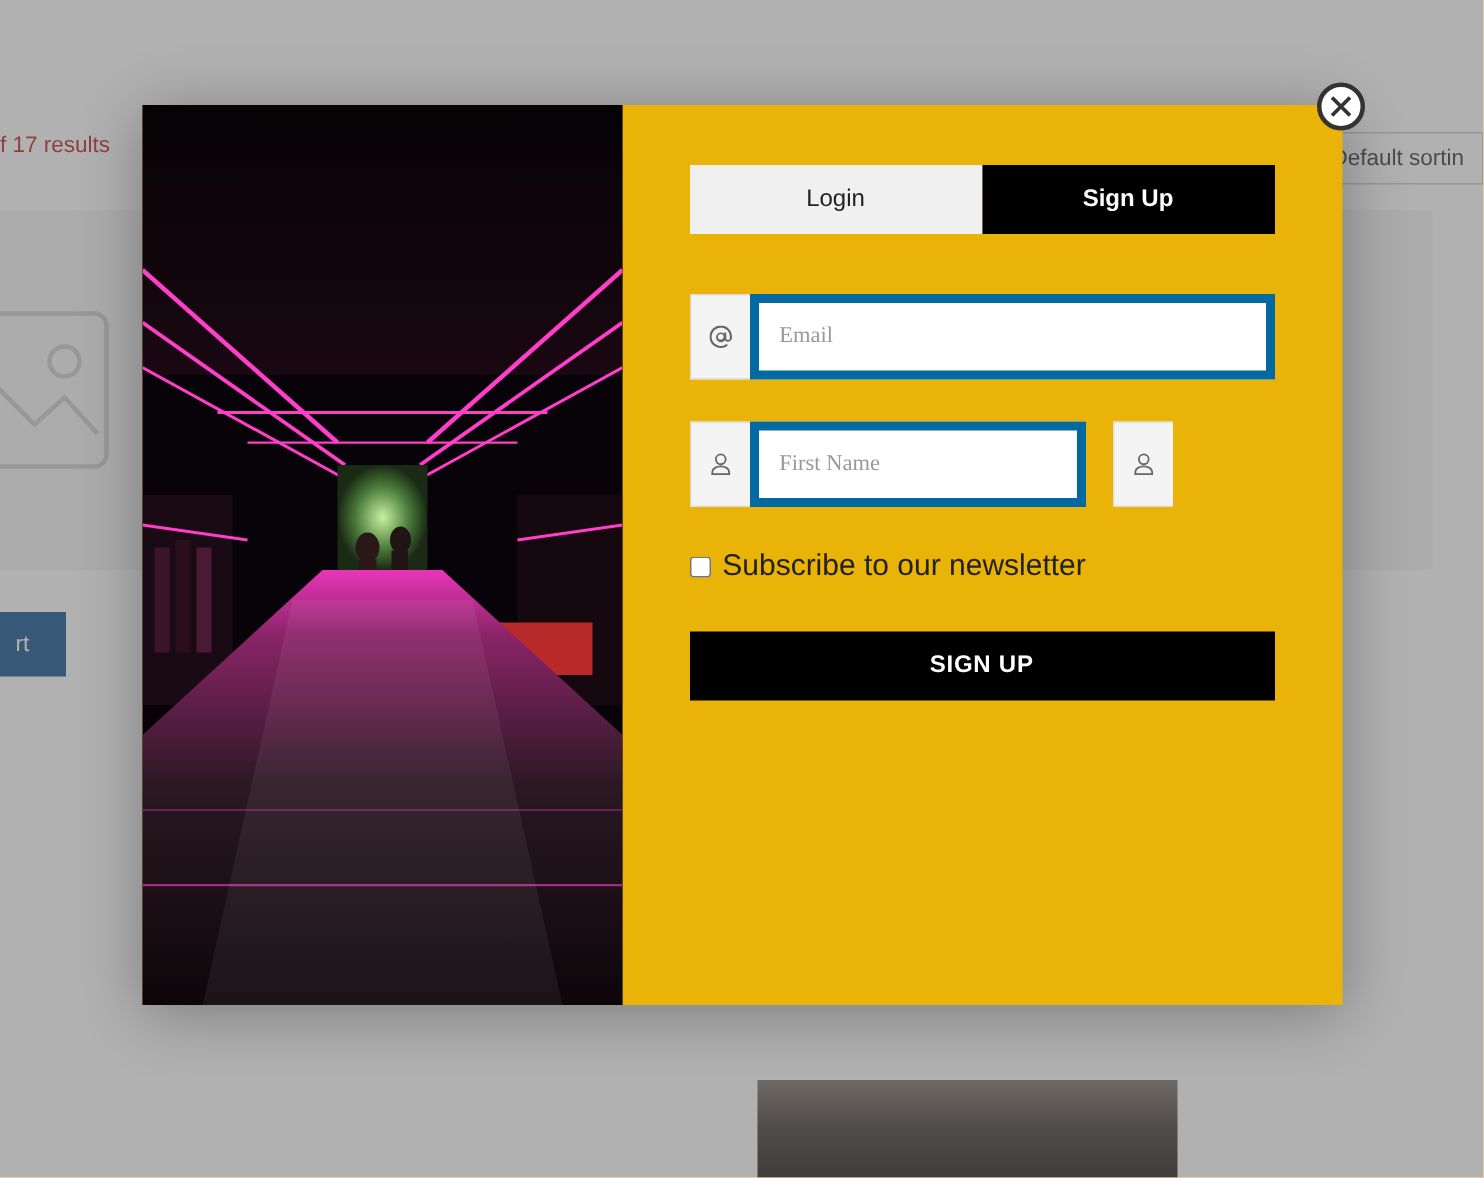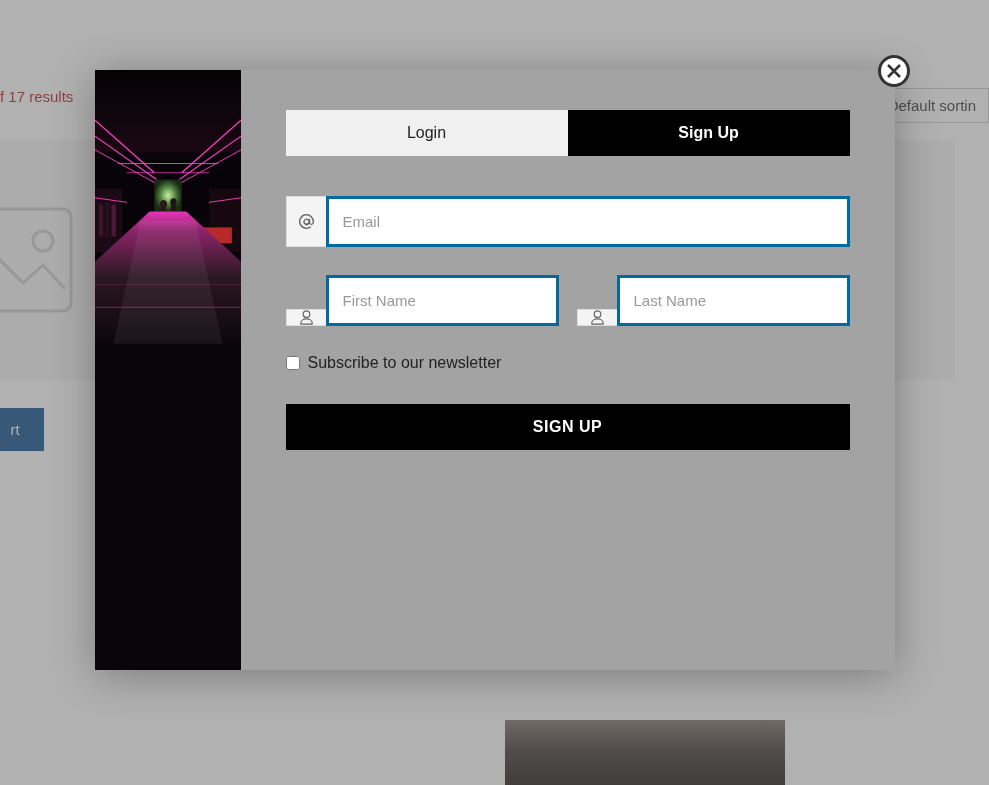--- a/index.html
+++ b/index.html
@@ -19,46 +19,46 @@
 
 .sale-badge { position: absolute; top: 580px; width: 48px; height: 48px; border-radius: 50%; background: #0b4f8a; color: #fff; display: flex; align-items: center; justify-content: center; font-size: 13px; font-weight: 600; }
 .sale-left { left: 140px; }
 .sale-right { left: 755px; }
 
 .model-img { position: absolute; left: 505px; top: 720px; width: 280px; height: 65px; background: linear-gradient(180deg, #7d7068 0%, #3a332e 50%, #1c1916 100%); }
 
 
 .overlay { position: absolute; inset: 0; background: rgba(100,100,100,0.5); display: flex; align-items: flex-start; justify-content: center; padding-top: 70px; }
 
-.modal { width: 800px; background: #a3a3a3; display: flex; position: relative; box-shadow: 0 5px 40px rgba(0,0,0,0.3); }
+.modal { width: 800px; background: #eab308; display: flex; position: relative; box-shadow: 0 5px 40px rgba(0,0,0,0.3); }
 
 .close-btn { position: absolute; right: -15px; top: -15px; width: 32px; height: 32px; border-radius: 50%; background: #fff; border: 3px solid #333; display: flex; align-items: center; justify-content: center; cursor: pointer; z-index: 10; }
 .close-btn svg { width: 14px; height: 14px; }
 
 .modal-image { width: 320px; height: 600px; position: relative; overflow: hidden; background: #0a0508; }
 .store-scene { position: absolute; inset: 0; }
 
 .modal-form { flex: 1; padding: 40px 45px; }
 
 .tabs { display: flex; margin-bottom: 40px; }
 .tab { flex: 1; text-align: center; padding: 14px 0; font-size: 16px; cursor: pointer; border: none; font-family: inherit; }
 .tab-login { background: #f0f0f0; color: #222; }
 .tab-signup { background: #000; color: #fff; font-weight: 700; }
 
 .input-group { display: flex; margin-bottom: 28px; }
 .input-row { display: flex; gap: 18px; margin-bottom: 28px; }
-.input-row .input-group { flex: 1; margin-bottom: 0; align-items: flex-end; }
+.input-row .input-group { flex: 1; margin-bottom: 0; }
 .input-icon { width: 40px; border: 1px solid #ddd; border-right: none; background: #f4f4f4; display: flex; align-items: center; justify-content: center; }
 .input-icon svg { width: 15px; height: 15px; fill: #666; }
-.input-field { flex: 1; border: 3px solid #0369a1; padding: 14px 14px; font-size: 15px; font-family: Liberation Sans, sans-serif; color: #333; }
+.input-field { flex: 1; border: 6px solid #0369a1; padding: 14px 14px; font-size: 15px; font-family: Liberation Serif, serif; color: #333; }
 .input-field::placeholder { color: #999; }
 
 .checkbox-row { display: flex; align-items: center; margin-bottom: 14px; gap: 8px; }
 .checkbox-row input { width: 14px; height: 14px; }
-.checkbox-row label { font-size: 16px; color: #222; cursor: pointer; }
+.checkbox-row label { font-size: 20px; color: #222; cursor: pointer; }
 
 .signup-btn { width: 100%; background: #000; color: #fff; border: none; padding: 14px 0; font-size: 16px; font-weight: 700; letter-spacing: 0.5px; cursor: pointer; margin-top: 18px; }
 </style>
 </head>
 <body>
 
 <div class="page-bg">
   <div class="results-text">f 17 results</div>
   <div class="sort-select">Default sortin</div>
 
@@ -194,21 +194,20 @@
               </svg>
           </div>
           <input class="input-field" type="text" placeholder="First Name" style="">
         </div>
         <div class="input-group">
           <div class="input-icon">
             <svg viewBox="0 0 16 16">
                 <path d="M8 8a3.5 3.5 0 1 0 0-7 3.5 3.5 0 0 0 0 7zm0 1.5c-3 0-6 1.5-6 4V15h12v-1.5c0-2.5-3-4-6-4z" fill="none" stroke="#666" stroke-width="1.3"></path>
               </svg>
           </div>
-          <input class="input-field" type="text" placeholder="Last Name" style="">
         </div>
       </div>
 
 
 
       <div class="checkbox-row">
         <input type="checkbox" id="nl" style="">
         <label for="nl">Subscribe to our newsletter</label>
       </div>
 

